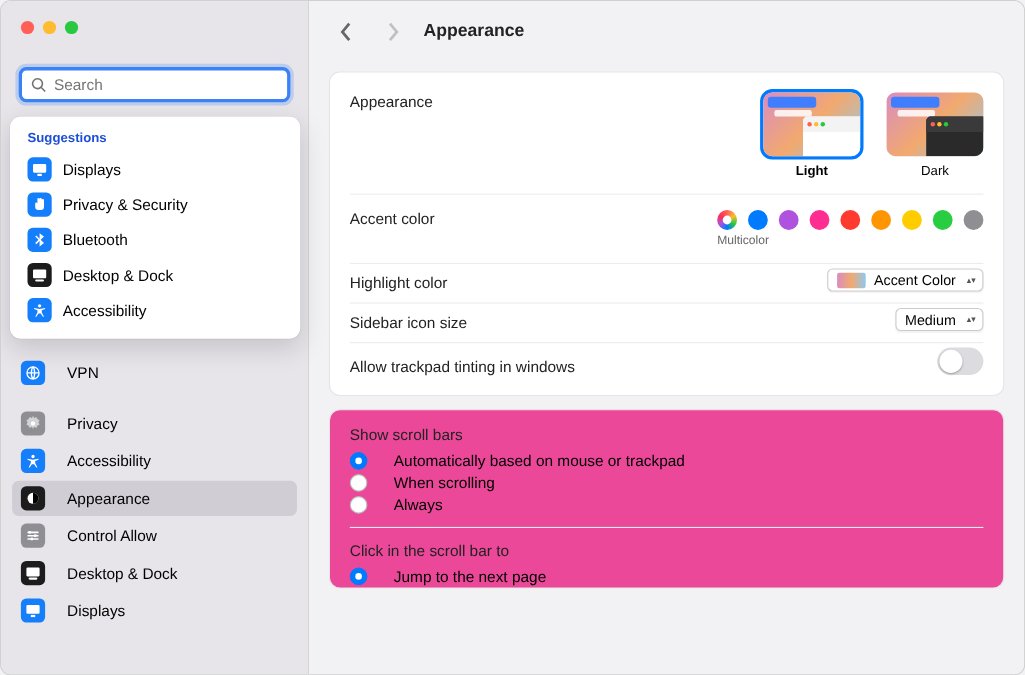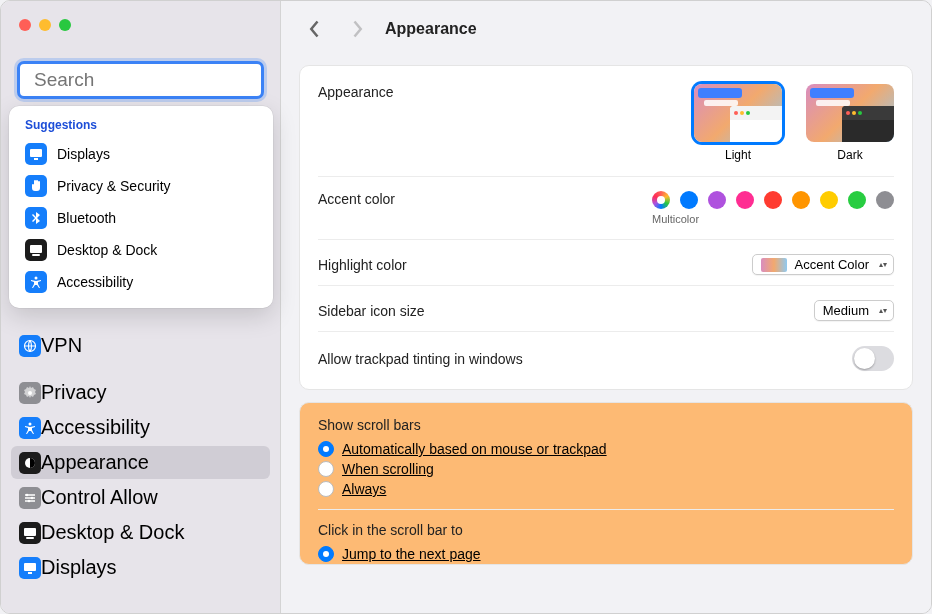--- a/index.html
+++ b/index.html
@@ -8,87 +8,87 @@
     
     .traffic { position: absolute; top: 18px; left: 18px; display: flex; gap: 8px; }
     .traffic span { width: 12px; height: 12px; border-radius: 50%; display: block; }
     .tl-red { background: #ff5f57; } .tl-yel { background: #febc2e; } .tl-grn { background: #28c840; }
 
     
     .sidebar { width: 280px; height: 100%; background: #e7e4ea; border-right: 1px solid #d4d4d4; padding-top: 60px; overflow: hidden; }
     .search-wrap { padding: 0 16px 10px; }
     .search { display: flex; align-items: center; gap: 6px; background: #fff; border: 3px solid #3b82f6; border-radius: 7px; padding: 5px 8px; box-shadow: 0 0 0 3px rgba(59,130,246,.25); }
     .search svg { width: 15px; height: 15px; opacity: .55; }
-    .search input { border: none; outline: none; font-size: 19px; flex: 1; background: transparent; color: #404040; }
+    .search input { border: none; outline: none; font-size: 14px; flex: 1; background: transparent; color: #404040; }
 
     
     .popover { position: absolute; top: 105px; left: 8px; width: 264px; background: #fff; border-radius: 10px; box-shadow: 0 8px 24px rgba(0,0,0,.15), 0 0 0 .5px rgba(0,0,0,.08); padding: 10px 0; z-index:10; }
     .pop-title { font-size: 12px; color: #1d4ed8; font-weight: 600; padding: 2px 16px 6px; }
     .pop-item { display: flex; align-items: center; gap: 10px; padding: 5px 16px; font-size: 14px; cursor: default; }
     .pop-item .icn { width: 22px; height: 22px; border-radius: 5px; display:flex; align-items:center; justify-content:center; }
     .pop-item .icn svg { width: 14px; height: 14px; fill: #fff; }
 
     .side-list { padding: 0 10px; }
-    .side-item { display: flex; align-items: center; gap: 0; padding: 5px 8px; font-size: 20px; border-radius: 6px; margin-bottom: 2px; cursor: default; }
+    .side-item { display: flex; align-items: center; gap: 20px; padding: 5px 8px; font-size: 14px; border-radius: 6px; margin-bottom: 2px; cursor: default; }
     .side-item.selected { background: #d0cdd5; }
     .side-item .sicn { width: 22px; height: 22px; border-radius: 5px; display:flex; align-items:center; justify-content:center; }
     .side-item .sicn svg { width: 14px; height: 14px; fill: #fff; }
     .side-gap { height: 220px; }
     .side-gap2 { height: 12px; }
 
     
     .main { flex: 1; height: 100%; background: #f2f2f5; display: flex; flex-direction: column; overflow:hidden; }
     .header { display: flex; align-items: center; gap: 14px; padding: 14px 20px; }
     .header .nav-btn { width: 28px; height: 28px; display:flex; align-items:center; justify-content:center; color: #888; }
     .header .nav-btn svg { width: 14px; height: 20px; }
     .header .title { font-size: 16px; font-weight: 700; color: #222; }
 
     .panel { margin: 8px 18px 0; background: #fff; border-radius: 10px; border: 1px solid #e5e5e5; padding: 14px 18px; }
     .row { display: flex; align-items: flex-start; justify-content: space-between; padding: 4px 0 14px; }
     .row + .row { border-top: 1px solid #ececec; padding-top: 14px; }
-    .row.tight { padding-bottom: 10px; padding-top: 14px; align-items: center;}
+    .row.tight { padding-bottom: 10px; padding-top: 4px; align-items: flex-end;}
     .row .lbl { font-size: 14px; color: #222; }
 
     
     .thumbs { display: flex; gap: 24px; }
     .thumb { width: 88px; text-align: center; font-size: 12px; }
     .thumb .pic { width: 88px; height: 58px; border-radius: 8px; background: linear-gradient(135deg, #d98dbf 0%, #f2a96e 50%, #8fc9f0 100%); position: relative; overflow: hidden; margin-bottom: 6px; }
     .thumb.selected .pic { box-shadow: 0 0 0 3px #007aff; }
     .pic .win { position: absolute; bottom: 0; right: 0; width: 52px; height: 36px; background: #fff; border-radius: 4px 0 0 0; }
     .pic .win.dark { background: #2a2a2a; }
     .pic .win .bar { height: 14px; background: #f3f3f3; border-radius: 4px 0 0 0; display:flex; align-items:center; padding-left:4px; gap:2px;}
     .pic .win.dark .bar { background: #3a3a3a; }
     .pic .win .bar span { width:4px; height:4px; border-radius:50%; }
     .pic .win .bar span:nth-child(1){background:#ff5f57;} .pic .win .bar span:nth-child(2){background:#febc2e;} .pic .win .bar span:nth-child(3){background:#28c840;}
     .pic .menu { position: absolute; top: 4px; left: 4px; width: 44px; height: 10px; background: #3f7fff; border-radius: 3px; }
     .pic .sub { position: absolute; top: 16px; left: 10px; width: 34px; height: 6px; background: rgba(255,255,255,.85); border-radius: 2px; }
-    .thumb.selected .cap { font-weight: 400; }
+    .thumb.selected .cap { font-weight: 700; }
 
     
     .accent-wrap { text-align: left; }
     .accents { display: flex; gap: 10px; margin-bottom: 4px; }
     .accent { width: 18px; height: 18px; border-radius: 50%; position: relative; cursor:pointer;}
     .accent.selected::after { content:''; position:absolute; inset:5px; background:#fff; border-radius:50%; }
     .acc-multi { background: conic-gradient(#ff5f57, #febc2e, #28c840, #007aff, #af52de, #ff2d55, #ff5f57); }
     .acc-blue { background:#007aff; } .acc-purple{background:#af52de;} .acc-pink{background:#ff2d92;} .acc-red{background:#ff3b30;} .acc-orange{background:#ff9500;} .acc-yellow{background:#ffcc00;} .acc-green{background:#28cd41;} .acc-gray{background:#8e8e93;}
     .acc-label { font-size: 11px; color: #666; }
 
     
     .dropdown { display: flex; align-items: center; gap: 8px; background: #fff; border: 1px solid #ccc; border-radius: 5px; padding: 2px 4px 2px 8px; font-size: 13px; box-shadow: 0 1px 1px rgba(0,0,0,.05);}
     .dropdown .grad { width: 26px; height: 14px; border-radius: 2px; background: linear-gradient(90deg, #d98dbf, #f2a96e, #8fc9f0); }
     .dropdown .chev { display:flex; flex-direction:column; line-height:6px; font-size:8px; color:#555; padding:0 2px;}
 
     
     .toggle { width: 42px; height: 25px; background: #dcdce0; border-radius: 20px; position: relative; }
     .toggle::after { content:''; position:absolute; left:2px; top:2px; width:21px; height:21px; background:#fff; border-radius:50%; box-shadow:0 1px 2px rgba(0,0,0,.3);}
 
     
-    .panel2 { margin: 12px 18px 0; background: #fdba74; border-radius: 10px; border: 1px solid #e5e5e5; padding: 14px 18px 0; }
+    .panel2 { margin: 12px 18px 0; background: #ec4899; border-radius: 10px; border: 1px solid #e5e5e5; padding: 14px 18px 0; }
     .section-title { font-size: 14px; color: #222; margin-bottom: 6px; }
-    .radio-row { display: flex; align-items: center; gap: 8px; font-size: 14px; padding: 2px 0; text-decoration: underline; }
+    .radio-row { display: flex; align-items: center; gap: 24px; font-size: 14px; padding: 2px 0; }
     .radio { width: 16px; height: 16px; border-radius: 50%; border: 1px solid #bbb; background:#fff; display:inline-flex; align-items:center; justify-content:center;}
     .radio.checked { border-color: #007aff; background:#007aff;}
     .radio.checked::after { content:''; width:6px; height:6px; background:#fff; border-radius:50%;}
     .divider { border-top: 1px solid #ececec; margin: 10px 0 12px; }
   </style>
 </head>
 <body>
 
 <div class="traffic">
   <span class="tl-red"></span>

